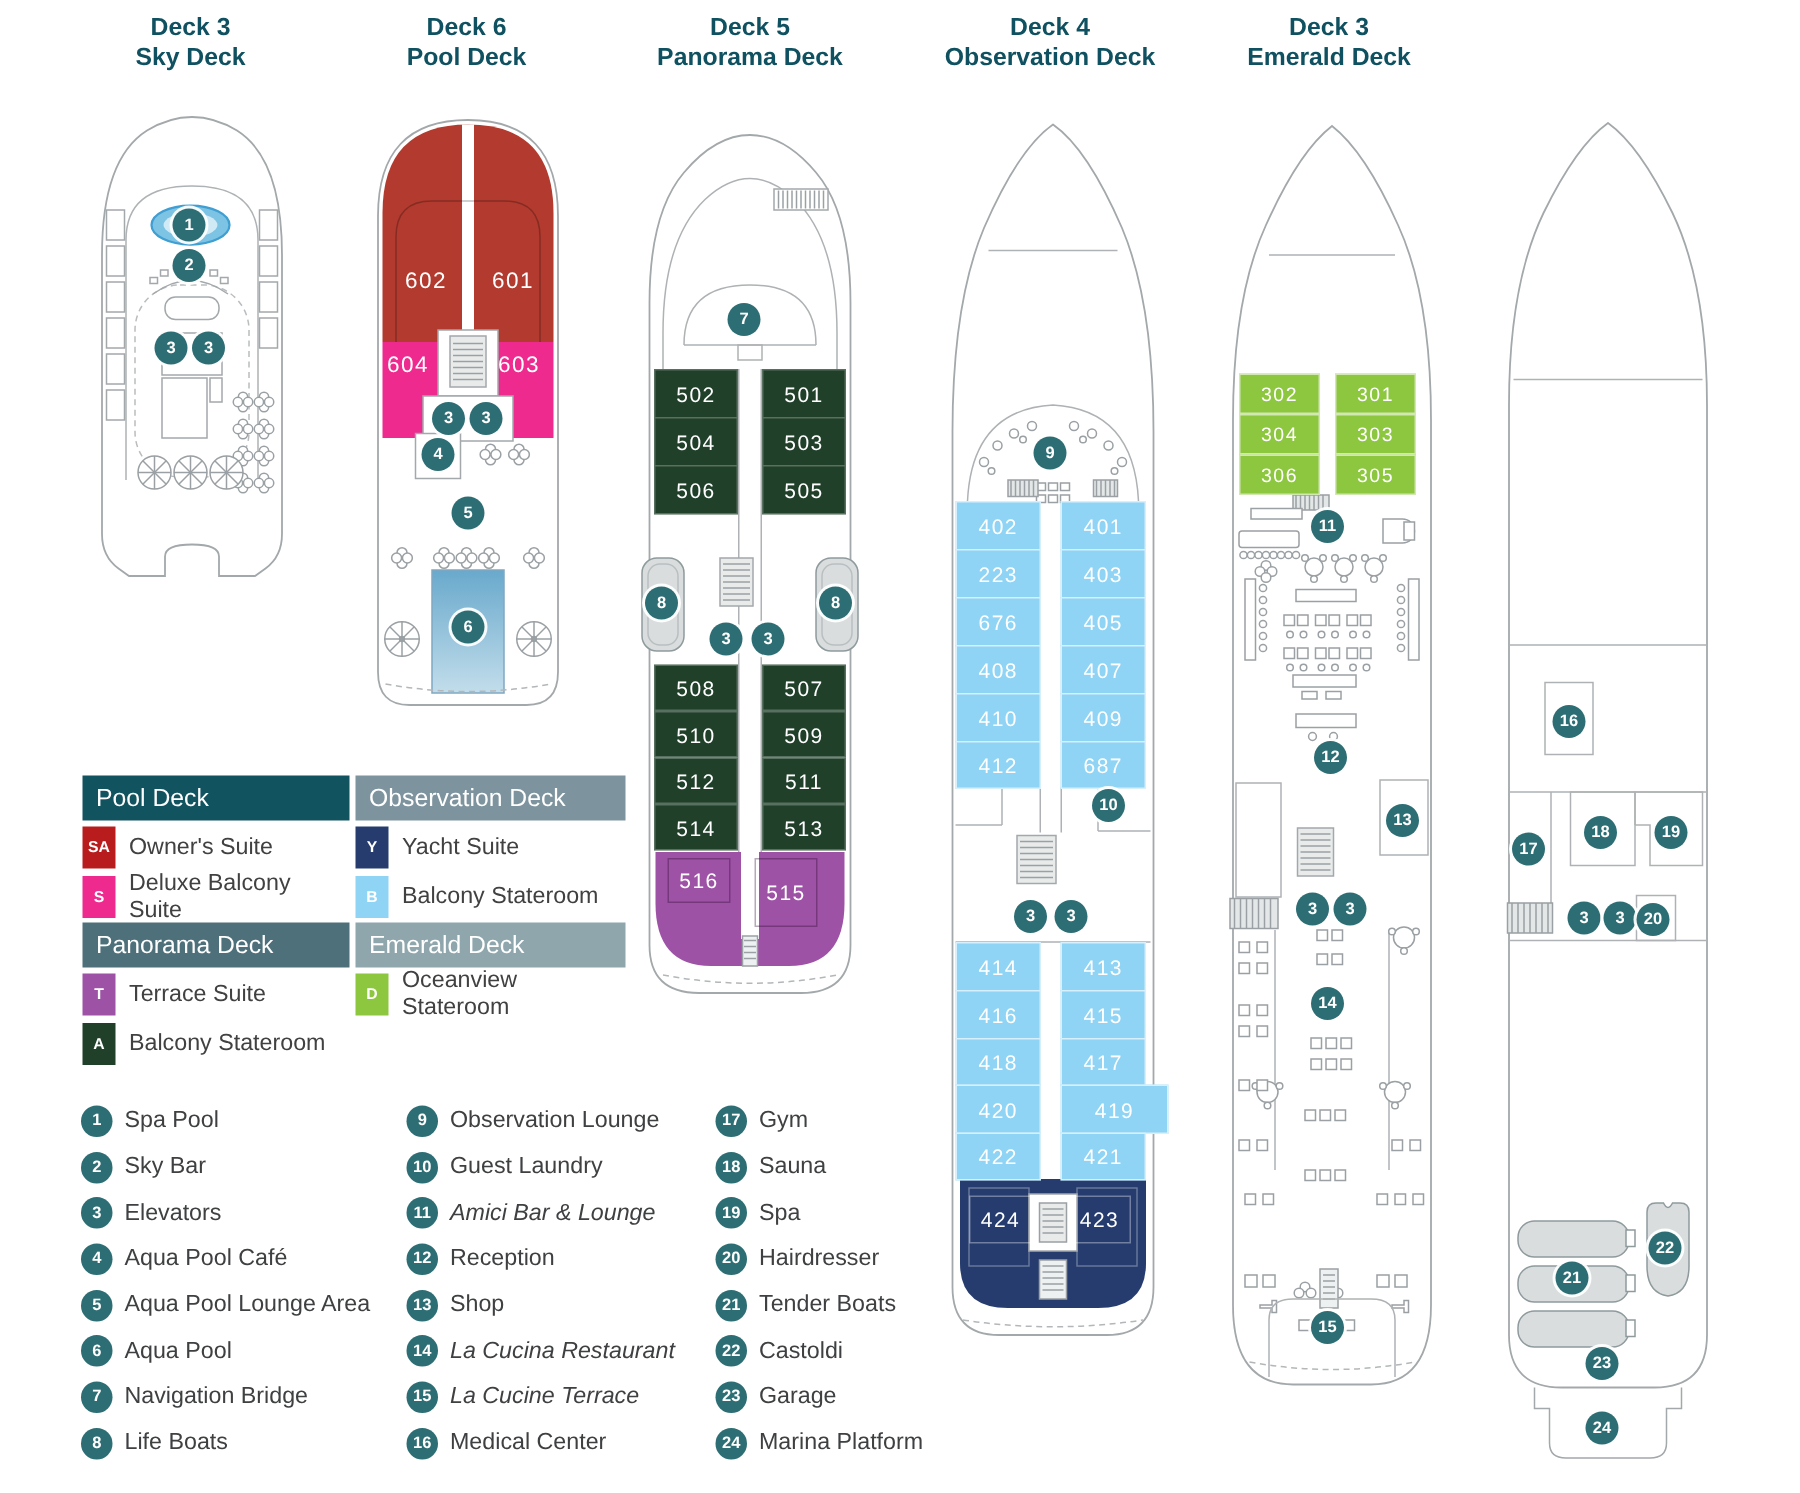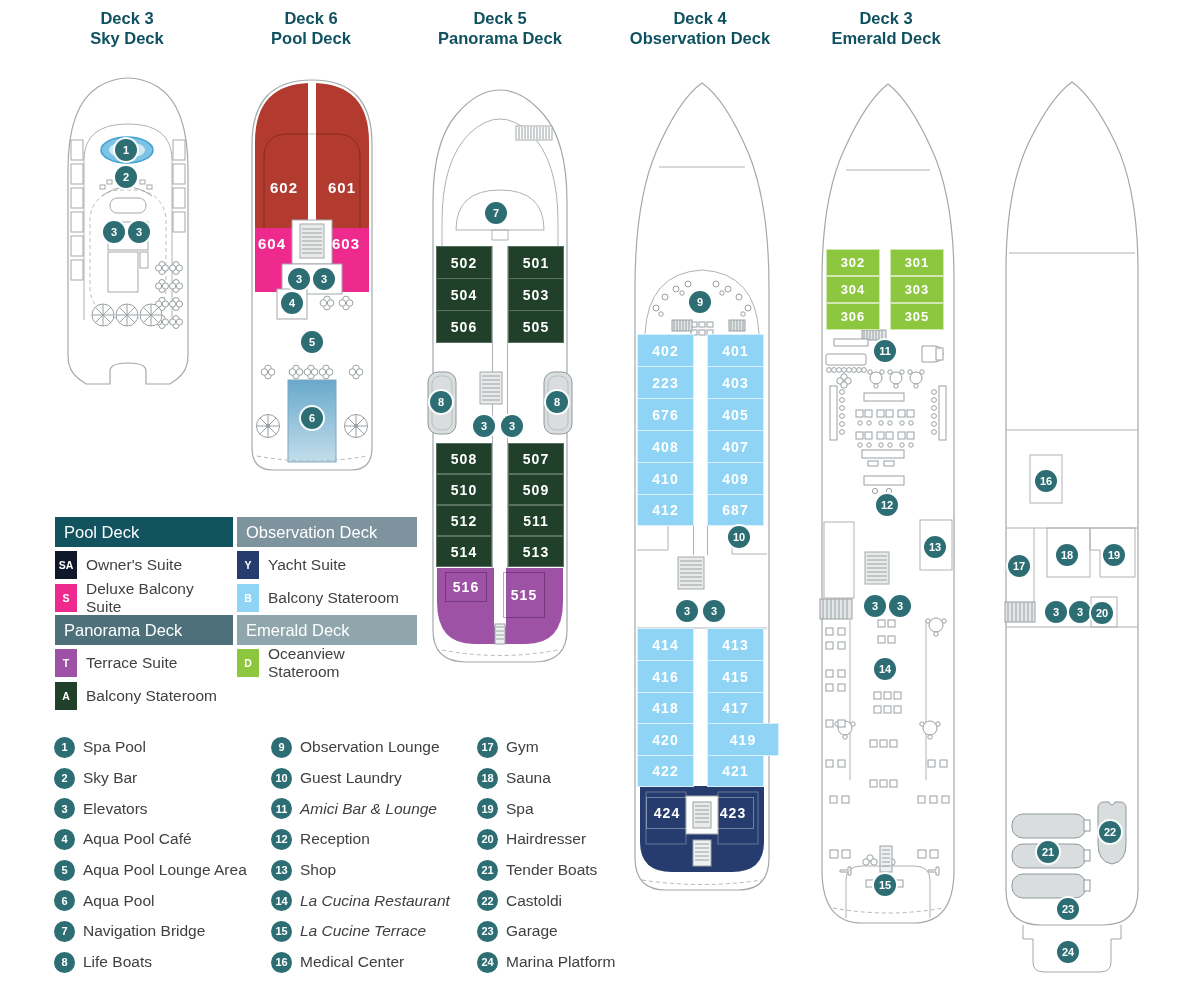--- a/index.html
+++ b/index.html
@@ -3,21 +3,21 @@
 <meta charset="utf-8">
 <style>
   html,body{margin:0;padding:0;background:#fff;}
   .canvas{position:relative;width:1200px;height:995px;background:#fff;overflow:hidden;
           font-family:"Liberation Sans",sans-serif;}
   .deck-header{position:absolute;width:180px;text-align:center;color:#0f5160;
                font-weight:bold;font-size:16.5px;line-height:20px;}
   .deck{position:absolute;}
   svg{position:absolute;left:0;top:0;overflow:visible;}
   .cab{position:absolute;display:flex;align-items:center;justify-content:center;
-       color:#fff;font-size:14px;letter-spacing:1px;box-sizing:border-box;font-weight:bold;}
+       color:#fff;font-size:14px;letter-spacing:1px;box-sizing:border-box;}
   .c-dg{background:#20402a;border:1px solid rgba(255,255,255,.25);}
   .c-lb{background:#8fd4f5;border:1px solid rgba(255,255,255,.65);}
   .c-lm{background:#8dc63f;border:1px solid rgba(255,255,255,.6);font-size:13px;}
   .c-tr{background:transparent;border:1px solid rgba(45,10,50,.35);}
   .c-ty{background:transparent;border:1px solid rgba(255,255,255,.35);}
   .c-txt{background:transparent;font-size:15px;}
   .mk{position:absolute;width:22px;height:22px;border-radius:50%;background:#2d6e74;
       color:#fff;font-weight:bold;font-size:11px;display:flex;align-items:center;
       justify-content:center;transform:translate(-50%,-50%);
       box-shadow:0 0 0 2px rgba(255,255,255,.92);}
@@ -648,21 +648,21 @@
   <div class="mk" style="left:1080px;top:612px">3</div>
   <div class="mk" style="left:1102px;top:613px">20</div>
   <div class="mk" style="left:1048px;top:852px">21</div>
   <div class="mk" style="left:1110px;top:832px">22</div>
   <div class="mk" style="left:1068px;top:909px">23</div>
   <div class="mk" style="left:1068px;top:952px">24</div>
 
   <div class="lg-col" style="left:55px;top:517px;width:178px">
     <div class="lg-h" style="background:#125360">Pool Deck</div>
     <div class="lg-row">
-      <span class="chip" style="background:#0f172a">SA</span>
+      <span class="chip" style="background:#b91c1c">SA</span>
       <span class="lg-lab">Owner's Suite</span>
     </div>
     <div class="lg-row">
       <span class="chip" style="background:#ee2a8f">S</span>
       <span class="lg-lab">Deluxe Balcony Suite</span>
     </div>
     <div class="lg-h" style="background:#4e707a;margin-top:1px">Panorama Deck</div>
     <div class="lg-row">
       <span class="chip" style="background:#9d52a6">T</span>
       <span class="lg-lab">Terrace Suite</span>

